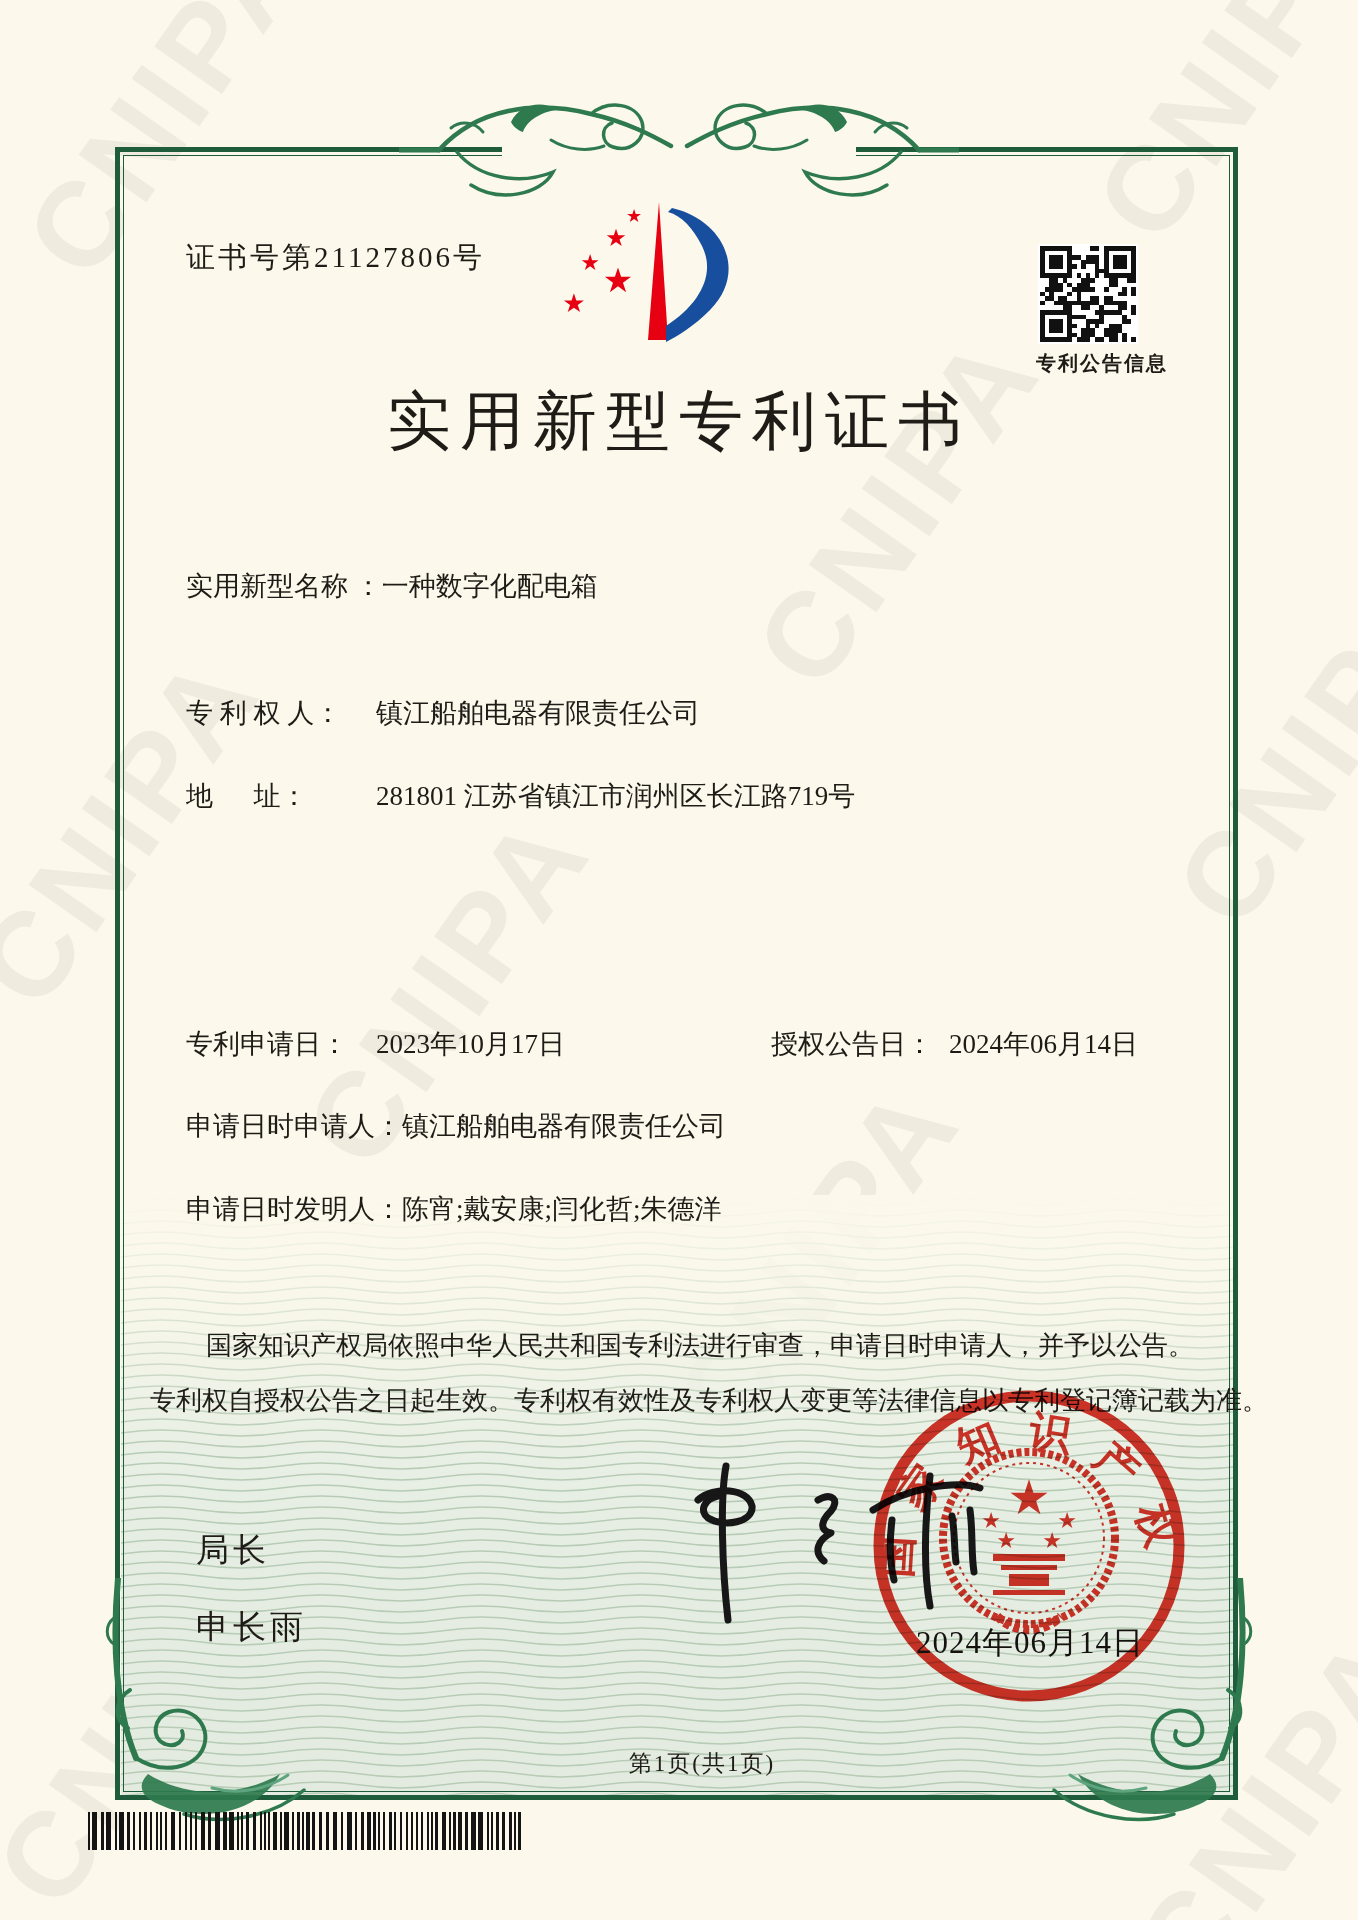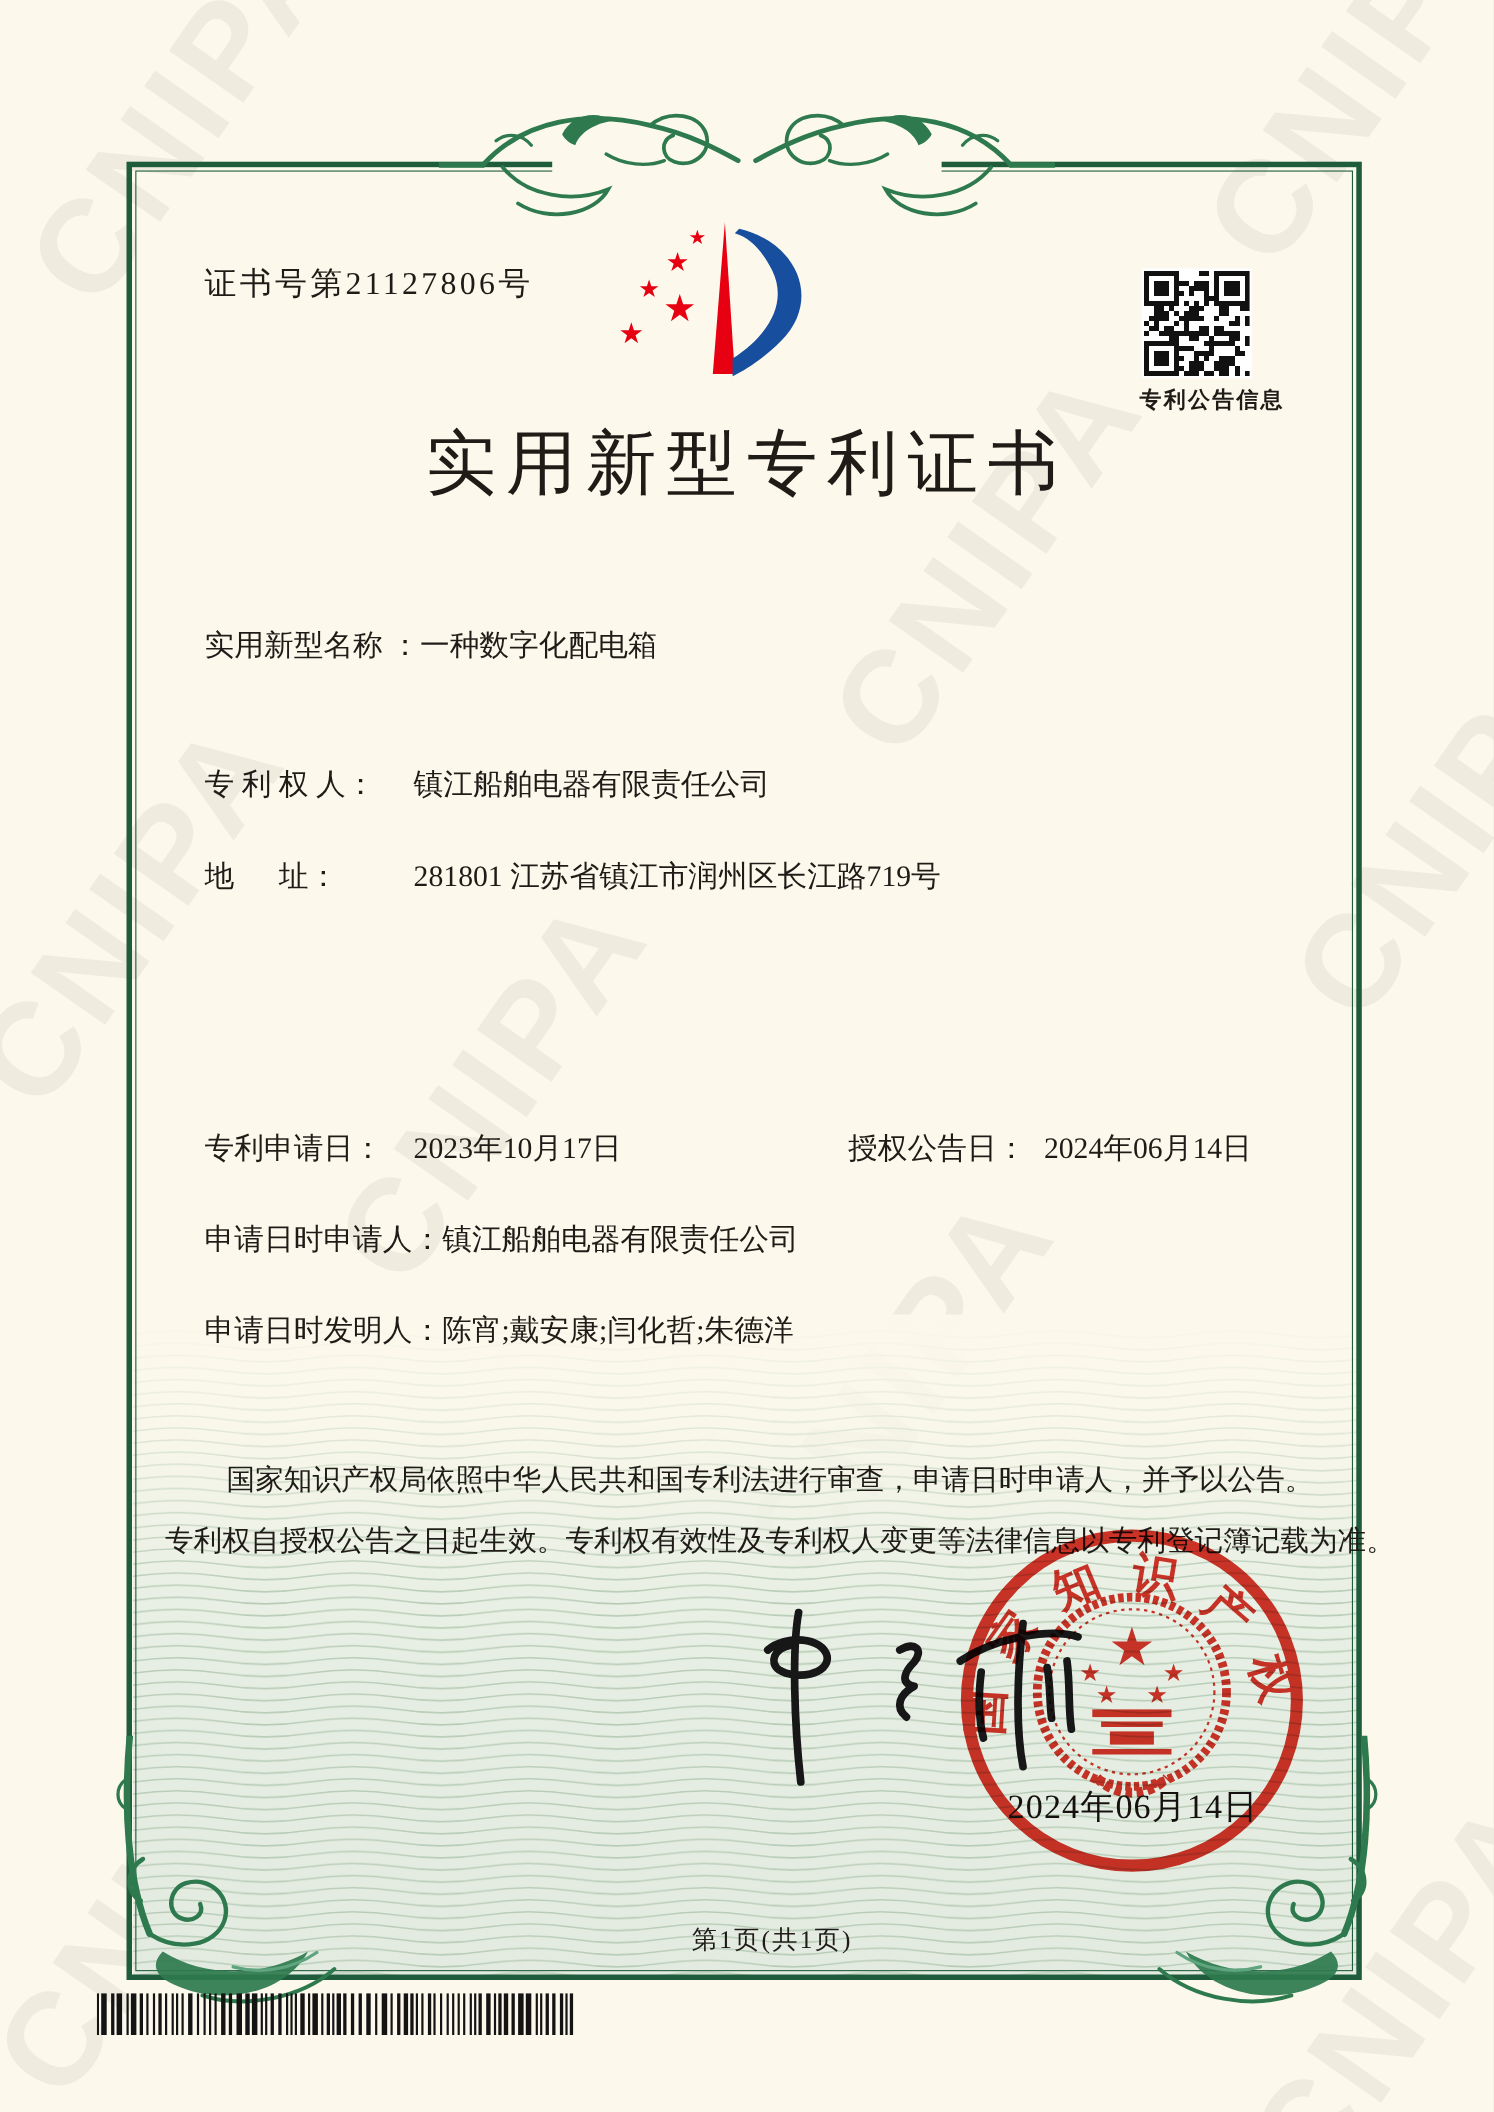--- a/index.html
+++ b/index.html
@@ -464,20 +464,24 @@
   </div>
   <div class="row r8">
     <span class="lbl">申请日时发明人：</span><span class="val">陈宵;戴安康;闫化哲;朱德洋</span>
   </div>
 
   <div class="statement">
     <span class="line indent">国家知识产权局依照中华人民共和国专利法进行审查，申请日时申请人，并予以公告。</span>
     <span class="line">专利权自授权公告之日起生效。专利权有效性及专利权人变更等法律信息以专利登记簿记载为准。</span>
   </div>
 
+  <div class="officer">
+    <div>局长</div>
+    <div>申长雨</div>
+  </div>
 
   <svg class="signature" viewBox="0 0 330 200" xmlns="http://www.w3.org/2000/svg">
     <g stroke="#171717" stroke-width="7" fill="none" stroke-linecap="round" stroke-linejoin="round">
       <path d="M58 18 C52 50 54 120 60 172"></path>
       <path d="M30 52 C46 38 80 40 84 58 C86 74 56 80 40 70 C31 63 36 51 50 48"></path>
       <path d="M150 52 C164 44 172 52 163 63 C154 72 150 82 163 85 C150 92 145 104 156 113"></path>
       <path d="M205 62 C238 40 288 32 312 40"></path>
       <path d="M262 28 C257 70 255 122 262 158"></path>
       <path d="M224 72 C221 96 222 116 226 132"></path>
       <path d="M284 68 C287 84 286 100 288 114"></path>

